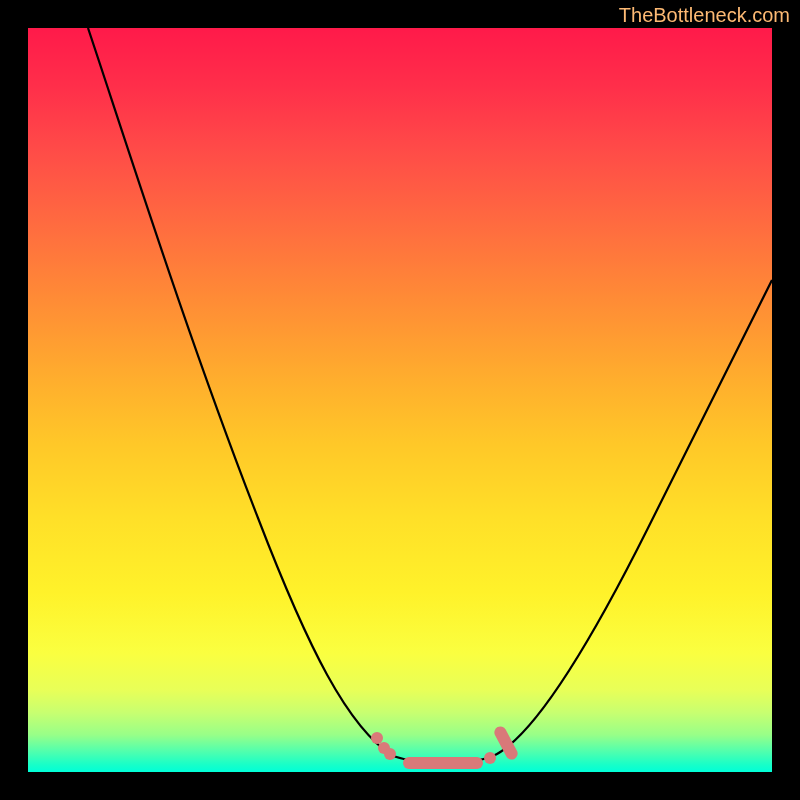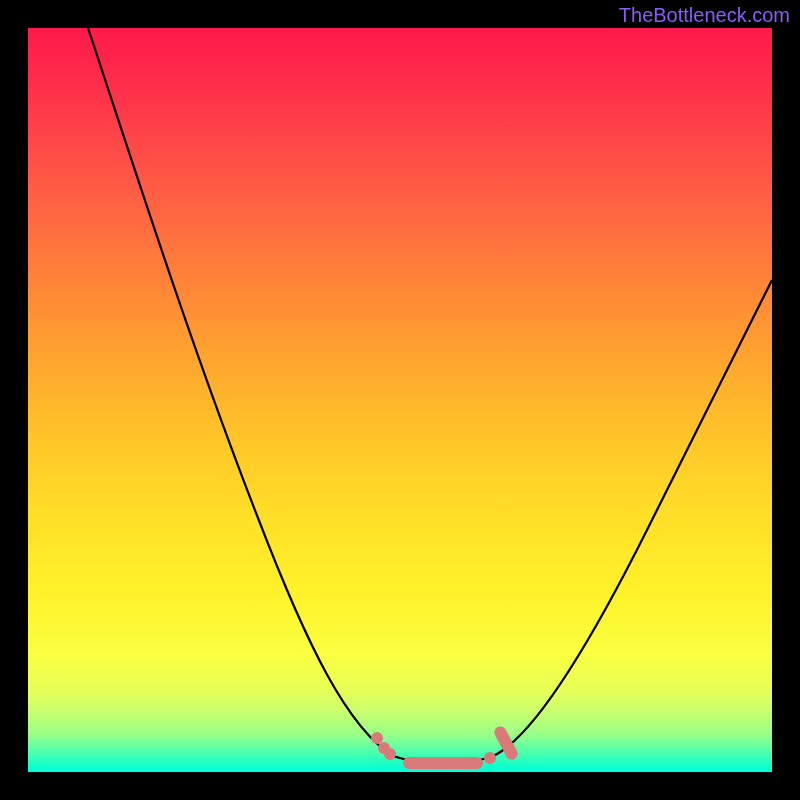--- a/index.html
+++ b/index.html
@@ -8,21 +8,21 @@
     height: 800px;
     background: #000;
     position: relative;
     overflow: hidden;
     font-family: Arial, sans-serif;
   }
   .watermark {
     position: absolute;
     top: 4px;
     right: 10px;
-    color: #8b5cf6;
+    color: #fdba74;
     font-size: 20px;
     font-weight: 500;
     z-index: 5;
   }
   .plot-area {
     position: absolute;
     left: 28px;
     top: 28px;
     width: 744px;
     height: 744px;

